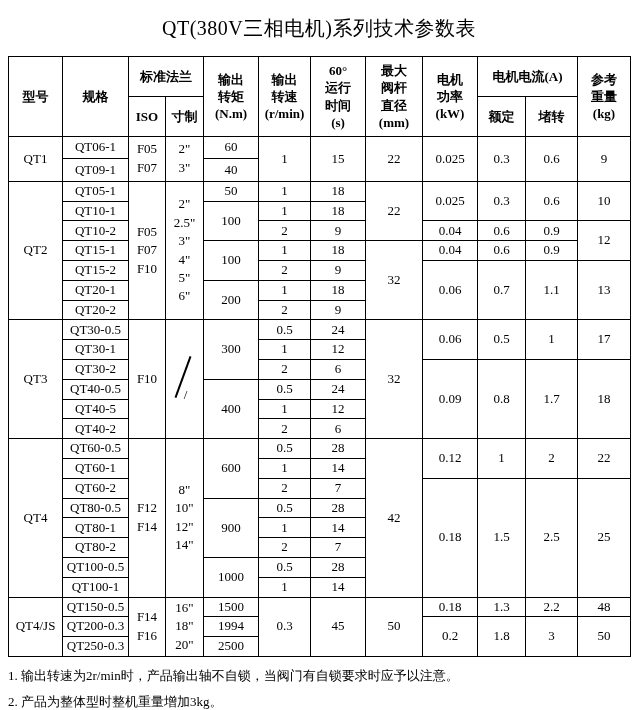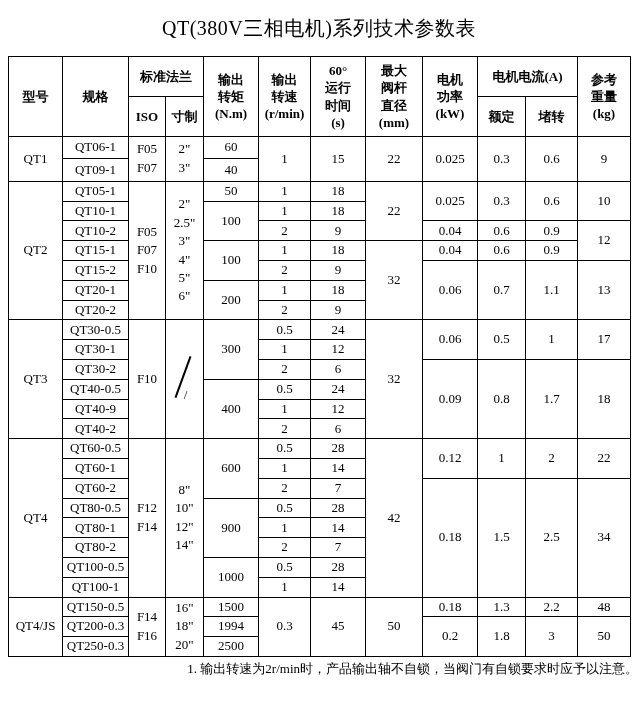--- a/index.html
+++ b/index.html
@@ -50,21 +50,21 @@
   
   td.slash { font-size: 0; line-height: 0; }
   td.slash::before {
     content: "";
     display: inline-block;
     width: 2px;
     height: 44px;
     background: #000;
     transform: rotate(20deg);
   }
-  .footnotes { margin: 4px 0 0 8px; text-align: right; }
+  .footnotes { margin: 11px 0 0 8px; }
   .footnote {
     font-size: 13px;
     line-height: 1.25;
     margin-bottom: 10px;
     white-space: nowrap;
   }
 </style>
 </head>
 <body>
 
@@ -236,21 +236,21 @@
           <td rowspan="4">1.7</td>
           <td rowspan="4">18</td>
         </tr>
         <tr>
           <td class="left">QT40-0.5</td>
           <td rowspan="3">400</td>
           <td>0.5</td>
           <td>24</td>
         </tr>
         <tr>
-          <td class="left">QT40-9</td>
+          <td class="left">QT40-5</td>
           <td>1</td>
           <td>12</td>
         </tr>
         <tr>
           <td class="left">QT40-2</td>
           <td>2</td>
           <td>6</td>
         </tr>
         <tr>
           <td rowspan="8">QT4</td>
@@ -275,21 +275,21 @@
           <td>1</td>
           <td>14</td>
         </tr>
         <tr>
           <td class="left">QT60-2</td>
           <td>2</td>
           <td>7</td>
           <td rowspan="6">0.18</td>
           <td rowspan="6">1.5</td>
           <td rowspan="6">2.5</td>
-          <td rowspan="6">34</td>
+          <td rowspan="6">25</td>
         </tr>
         <tr>
           <td class="left">QT80-0.5</td>
           <td rowspan="3">900</td>
           <td>0.5</td>
           <td>28</td>
         </tr>
         <tr>
           <td class="left">QT80-1</td>
           <td>1</td>
@@ -338,15 +338,16 @@
         </tr>
         <tr>
           <td class="left">QT250-0.3</td>
           <td>2500</td>
         </tr>
       </tbody>
   </table>
 
   <div class="footnotes">
     <div class="footnote">1. 输出转速为2r/min时，产品输出轴不自锁，当阀门有自锁要求时应予以注意。</div>
+    <div class="footnote">2. 产品为整体型时整机重量增加3kg。</div>
   </div>
 
 </div>
 
 </body></html>

